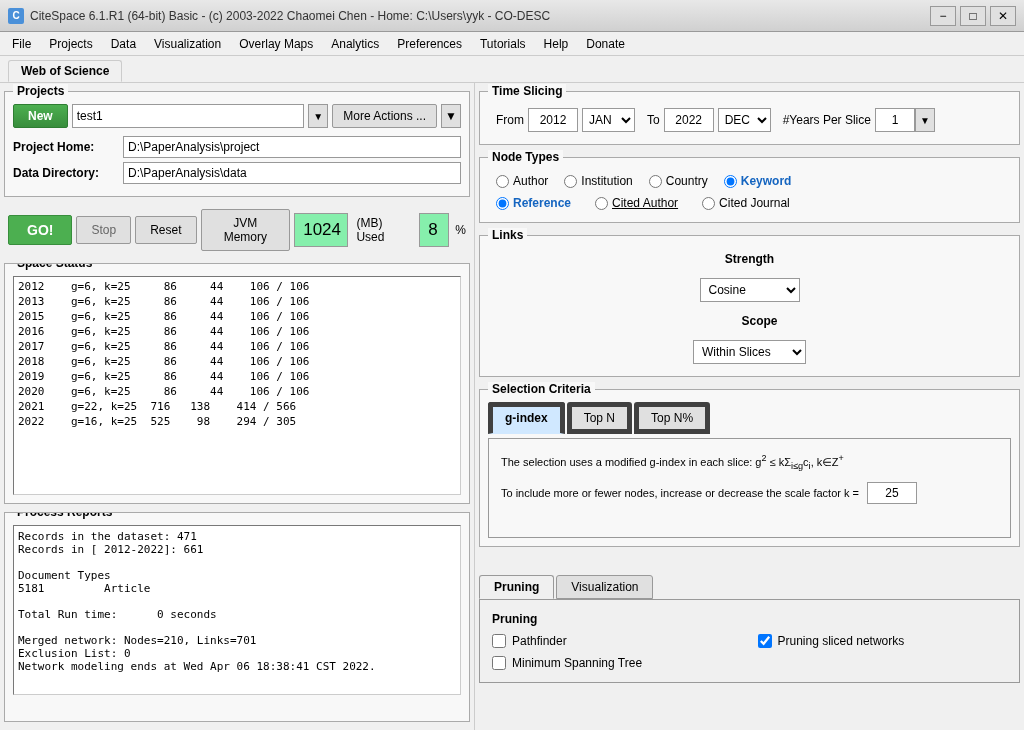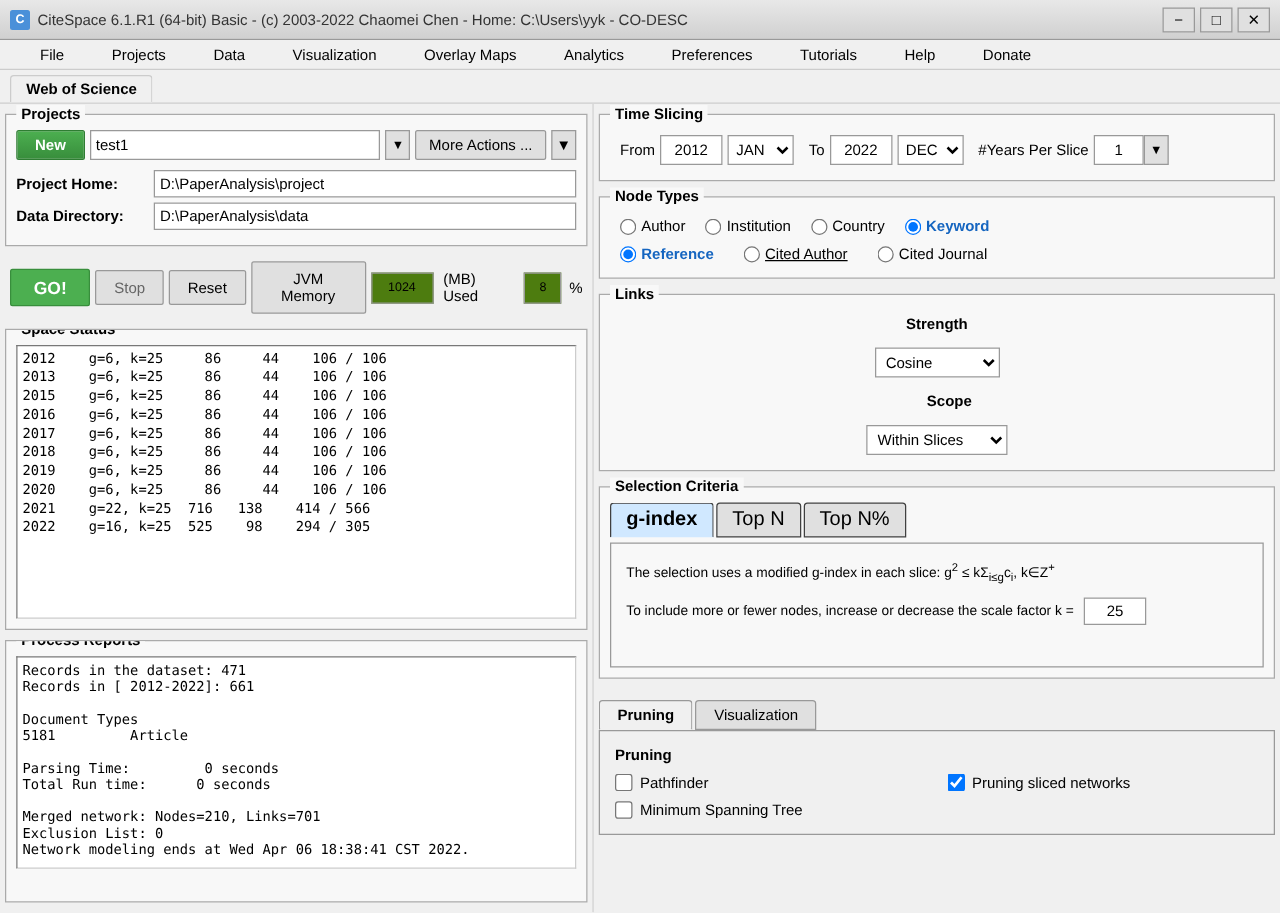--- a/index.html
+++ b/index.html
@@ -65,21 +65,20 @@
       align-items: center;
       padding: 2px 4px;
       height: 24px;
       gap: 2px;
     }
     .menu-item {
       padding: 2px 8px;
       cursor: pointer;
       border-radius: 2px;
       font-size: 12px;
-      margin-left: 20px;
     }
 
     .main-container {
       display: flex;
       flex-direction: column;
       height: calc(730px - 56px);
     }
 
     .tab-bar {
       display: flex;
@@ -249,25 +248,24 @@
     .btn-jvm {
       background: #e0e0e0;
       border: 1px solid #999;
       padding: 6px 10px;
       cursor: pointer;
       font-size: 12px;
       border-radius: 2px;
     }
     .jvm-value {
       border: 1px solid #999;
-      background: #4d7c0f;
+      background: #86efac;
       padding: 6px 8px;
-      font-size: 10px;
+      font-size: 17px;
       min-width: 50px;
-      text-align: center;
     }
     .jvm-label {
       font-size: 12px;
       padding: 0 4px;
     }
     .pct-sign {
       font-size: 12px;
       padding-left: 2px;
     }
 
@@ -414,24 +412,24 @@
       padding-top: 12px;
       margin-bottom: 8px;
     }
     .tabs-row {
       display: flex;
       gap: 0;
       margin-bottom: 4px;
     }
     .sc-tab {
       padding: 4px 12px;
-      border: 1px solid #404040;
-      background: #e0e0e0;
-      cursor: pointer;
-      font-size: 16px;
+      border: 5px solid #404040;
+      background: #e0e0e0;
+      cursor: pointer;
+      font-size: 12px;
       margin-right: 2px;
       border-radius: 3px 3px 0 0;
     }
     .sc-tab.active {
       background: #d0e8ff;
       border-bottom: 1px solid #d0e8ff;
       font-weight: bold;
     }
     .sc-content {
       border: 1px solid #999;
@@ -599,21 +597,20 @@
 
       <div class="group-box process-reports-group">
         <span class="group-box-title">Process Reports</span>
         <div class="process-reports-scroll">
           <div>Records in the dataset: 471</div>
           <div>Records in [ 2012-2022]: 661</div>
           <div>&nbsp;</div>
           <div>Document Types</div>
           <div>5181&nbsp;&nbsp;&nbsp;&nbsp;&nbsp;&nbsp;&nbsp;&nbsp;&nbsp;Article</div>
           <div>&nbsp;</div>
-          <div>Parsing Time:&nbsp;&nbsp;&nbsp;&nbsp;&nbsp;&nbsp;&nbsp;&nbsp;&nbsp;0 seconds</div>
           <div>Total Run time:&nbsp;&nbsp;&nbsp;&nbsp;&nbsp;&nbsp;0 seconds</div>
           <div>&nbsp;</div>
           <div>Merged network: Nodes=210, Links=701</div>
           <div>Exclusion List: 0</div>
           <div>Network modeling ends at Wed Apr 06 18:38:41 CST 2022.</div>
         </div>
       </div>
 
     </div>
 
@@ -716,21 +713,21 @@
           <div class="sc-text">
             The selection uses a modified g-index in each slice: g<sup>2</sup> ≤ kΣ<sub>i≤g</sub>c<sub>i</sub>, k∈Z<sup>+</sup>
           </div>
           <div class="sc-k-row">
             <span>To include more or fewer nodes, increase or decrease the scale factor k =</span>
             <input class="k-input" type="text" value="25" style="">
           </div>
         </div>
       </div>
 
-      <div style="margin-top:9px;">
+      <div style="margin-top:20px;">
         <div class="pruning-viz-tabs">
           <div class="pv-tab active">Pruning</div>
           <div class="pv-tab">Visualization</div>
         </div>
         <div class="pruning-group">
           <div class="pruning-title">Pruning</div>
           <div class="pruning-grid">
             <div class="pruning-item">
               <input type="checkbox" class="pruning-checkbox" style="">
               <span class="pruning-label">Pathfinder</span>

